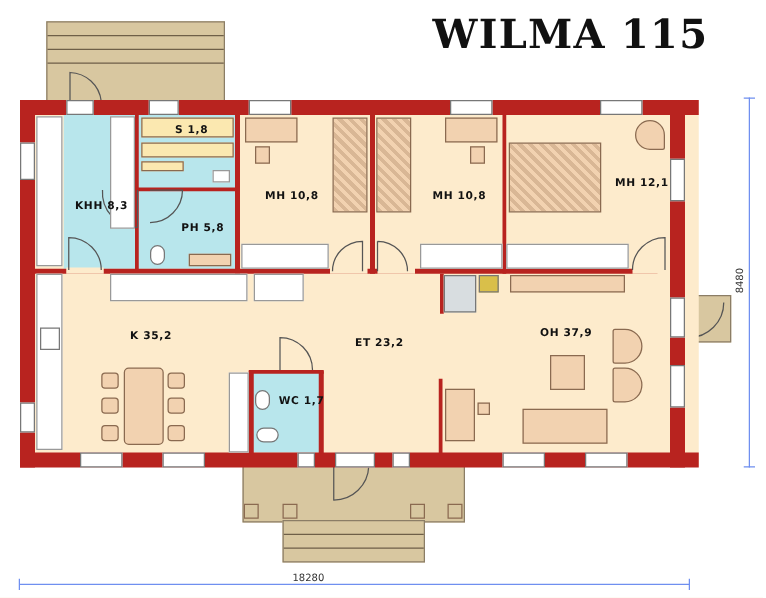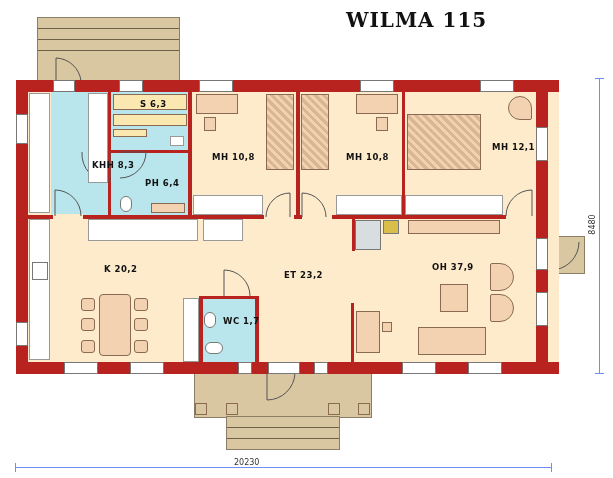--- a/index.html
+++ b/index.html
@@ -1,18 +1,18 @@
 <!DOCTYPE html>
 <html><head>
 <meta charset="utf-8">
 <style>
   html,body{margin:0;padding:0;background:#ffffff;}
   body{width:613px;height:478px;position:relative;overflow:hidden;font-family:"DejaVu Sans","Liberation Sans",sans-serif;}
   .abs{position:absolute;box-sizing:border-box;}
-  .title{position:absolute;left:346px;top:8px;font-family:"DejaVu Serif","Liberation Serif",serif;font-weight:900;font-size:20px;letter-spacing:1px;color:#111;}
+  .title{position:absolute;left:346px;top:8px;font-family:"DejaVu Serif","Liberation Serif",serif;font-weight:900;font-size:32px;letter-spacing:1px;color:#111;}
   .lbl{position:absolute;font-size:8.5px;font-weight:bold;color:#111;white-space:nowrap;letter-spacing:0.5px;}
   .dim{position:absolute;font-size:8px;color:#333;white-space:nowrap;}
   .wall{background:#b8231f;position:absolute;}
   .win{position:absolute;background:#fff;border:1px solid #777;box-sizing:border-box;}
   .cab{position:absolute;background:#fff;border:1px solid #999;box-sizing:border-box;}
   .furn{position:absolute;background:#f2d2b0;border:1px solid #8a6a50;box-sizing:border-box;}
   .deck{position:absolute;background:#d8c7a0;border:1px solid #8b7d66;box-sizing:border-box;}
 </style>
 </head>
 <body>
@@ -162,32 +162,32 @@
 <div class="abs" style="left:205px;top:342px;width:18px;height:12px;background:#fff;border:1px solid #777;border-radius:6px;"></div>
 
 <div class="furn" style="left:356px;top:311px;width:24px;height:42px;"></div>
 <div class="furn" style="left:382px;top:322px;width:10px;height:10px;"></div>
 
 <div class="furn" style="left:440px;top:284px;width:28px;height:28px;"></div>
 <div class="furn" style="left:490px;top:263px;width:24px;height:28px;border-radius:2px 14px 14px 2px;"></div>
 <div class="furn" style="left:490px;top:294px;width:24px;height:28px;border-radius:2px 14px 14px 2px;"></div>
 <div class="furn" style="left:418px;top:327px;width:68px;height:28px;"></div>
 
-<div class="lbl" style="left:60px;top:160px;margin-left:32px;">KHH 8,3</div>
-<div class="lbl" style="left:140px;top:99px;">S 6,3</div>
-<div class="lbl" style="left:145px;top:178px;">PH 6,4</div>
+<div class="lbl" style="left:60px;top:160px;">KHH 8,3</div>
+<div class="lbl" style="left:140px;top:99px;">S 1,8</div>
+<div class="lbl" style="left:145px;top:178px;">PH 5,8</div>
 <div class="lbl" style="left:212px;top:152px;">MH 10,8</div>
 <div class="lbl" style="left:346px;top:152px;">MH 10,8</div>
 <div class="lbl" style="left:492px;top:142px;">MH 12,1</div>
-<div class="lbl" style="left:104px;top:264px;">K 20,2</div>
+<div class="lbl" style="left:104px;top:264px;">K 35,2</div>
 <div class="lbl" style="left:284px;top:270px;">ET 23,2</div>
 <div class="lbl" style="left:223px;top:316px;">WC 1,7</div>
 <div class="lbl" style="left:432px;top:262px;">OH 37,9</div>
 
 <div class="abs" style="left:16px;top:467px;width:536px;height:1px;background:#6f8ff0;"></div>
 <div class="abs" style="left:15px;top:463px;width:1px;height:9px;background:#6f8ff0;"></div>
 <div class="abs" style="left:551px;top:463px;width:1px;height:9px;background:#6f8ff0;"></div>
-<div class="dim" style="left:234px;top:458px;">20230</div>
+<div class="dim" style="left:234px;top:458px;">18280</div>
 
 <div class="abs" style="left:599px;top:78px;width:1px;height:296px;background:#6f8ff0;"></div>
 <div class="abs" style="left:595px;top:78px;width:9px;height:1px;background:#6f8ff0;"></div>
 <div class="abs" style="left:595px;top:373px;width:9px;height:1px;background:#6f8ff0;"></div>
 <div class="dim" style="left:582px;top:220px;transform:rotate(-90deg);transform-origin:center;">8480</div>
 
 </body></html>

